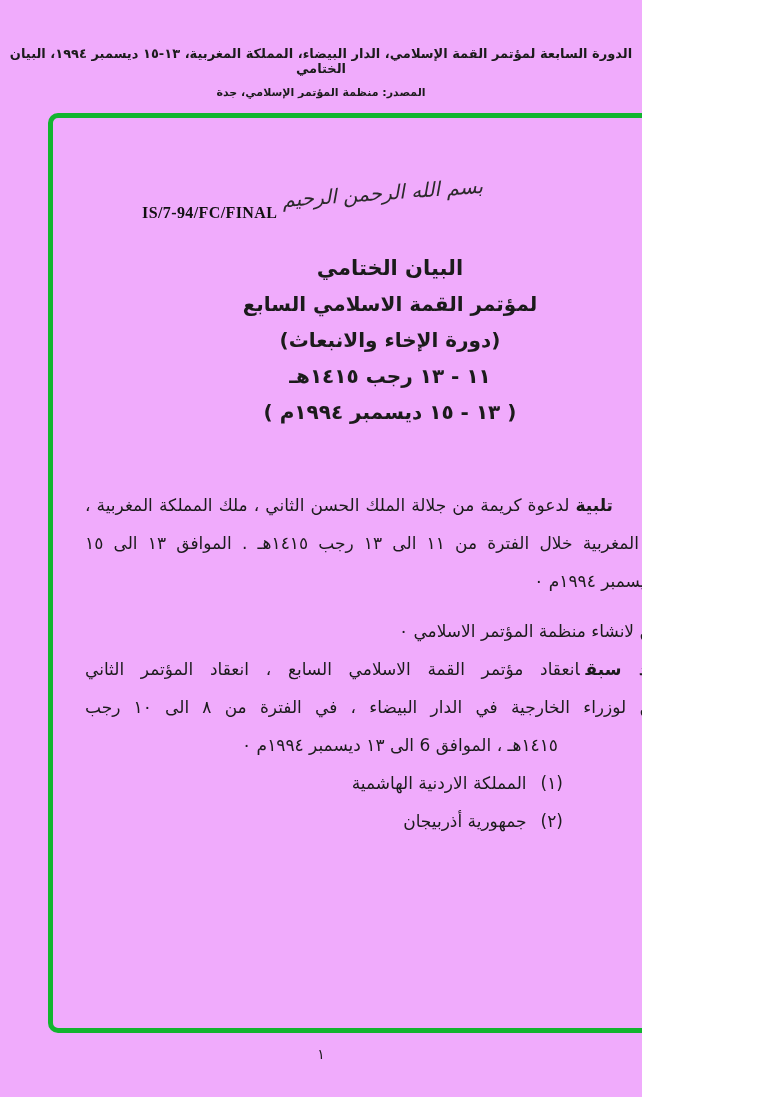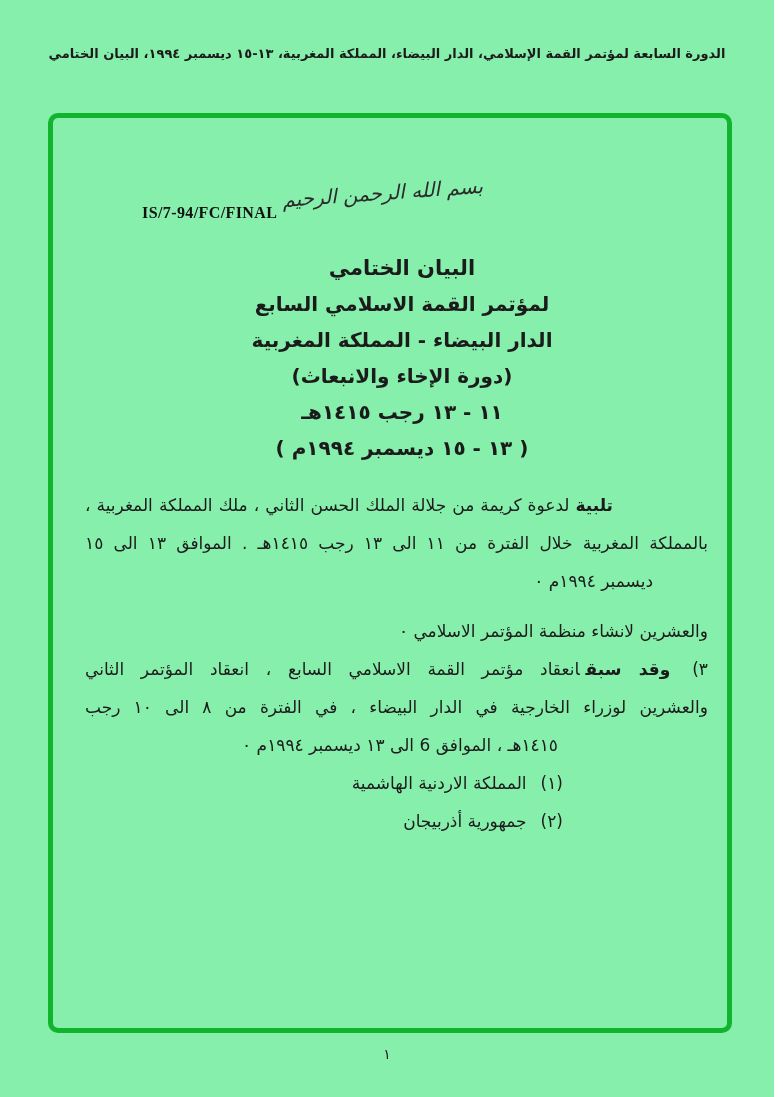--- a/index.html
+++ b/index.html
@@ -1,20 +1,20 @@
 <!DOCTYPE html>
 <html lang="ar"><head>
 <meta charset="utf-8">
 <style>
   html, body { margin: 0; padding: 0; background: #ffffff; }
   .page {
     position: relative;
-    width: 774px;
+    width: 642px;
     height: 1097px;
-    background: #86efac;
+    background: #f0abfc;
     font-family: "DejaVu Sans", sans-serif;
     color: #1b1b1b;
     overflow: hidden;
     direction: rtl;
   }
   
   .hdr { position: absolute; top: 46px; left: 0; right: 0; text-align: center; }
   .hdr-line1 { font-size: 13px; font-weight: bold; letter-spacing: 0px; }
   .hdr-line2 { font-size: 11px; font-weight: bold; margin-top: 10px; }
   
@@ -37,21 +37,21 @@
   .basmala {
     position: absolute; left: 308px; top: 180px; width: 175px;
     text-align: center;
     font-style: italic;
     font-size: 20px;
     color: #2a2a2a;
     transform: rotate(-4deg);
     white-space: nowrap;
   }
   
-  .title-block { position: absolute; left: 65px; top: 250px; width: 674px; text-align: center; }
+  .title-block { position: absolute; left: 53px; top: 250px; width: 674px; text-align: center; }
   .title-line { font-weight: bold; line-height: 36px; }
   .t-big { font-size: 21px; }
   .t-mid { font-size: 20px; }
   .t-small { font-size: 20px; }
   
   .body-block {
     position: absolute; left: 85px; top: 486px; width: 623px;
     font-size: 17px; color: #1b1b1b;
   }
   .tline { line-height: 38px; text-align: justify; text-align-last: justify; }
@@ -74,32 +74,32 @@
     text-align: center; font-size: 14px; color: #1b1b1b;
   }
 </style>
 </head>
 <body>
 
 <div class="page">
 
   <div class="hdr">
     <div class="hdr-line1">الدورة السابعة لمؤتمر القمة الإسلامي، الدار البيضاء، المملكة المغربية، ١٣-١٥ ديسمبر ١٩٩٤، البيان الختامي</div>
+    <div class="hdr-line2">المصدر:  منظمة المؤتمر الإسلامي، جدة</div>
   </div>
 
   <div class="frame"></div>
 
   <div class="ref">IS/7-94/FC/FINAL</div>
 
   <div class="basmala">بسم الله الرحمن الرحيم</div>
 
   <div class="title-block">
     <div class="title-line t-big">البيان الختامي</div>
     <div class="title-line t-mid">لمؤتمر القمة الاسلامي السابع</div>
-    <div class="title-line t-mid">الدار البيضاء - المملكة المغربية</div>
     <div class="title-line t-small">(دورة الإخاء والانبعاث)</div>
     <div class="title-line t-small">١١ - ١٣ رجب ١٤١٥هـ</div>
     <div class="title-line t-small">( ١٣ - ١٥ ديسمبر ١٩٩٤م )</div>
   </div>
 
   <div class="body-block">
 
     <div class="para1">
       <div class="tline ind95">
         <span class="lead">تلبية</span><span>لدعوة كريمة من جلالة الملك الحسن الثاني ، ملك المملكة المغربية ،</span>

